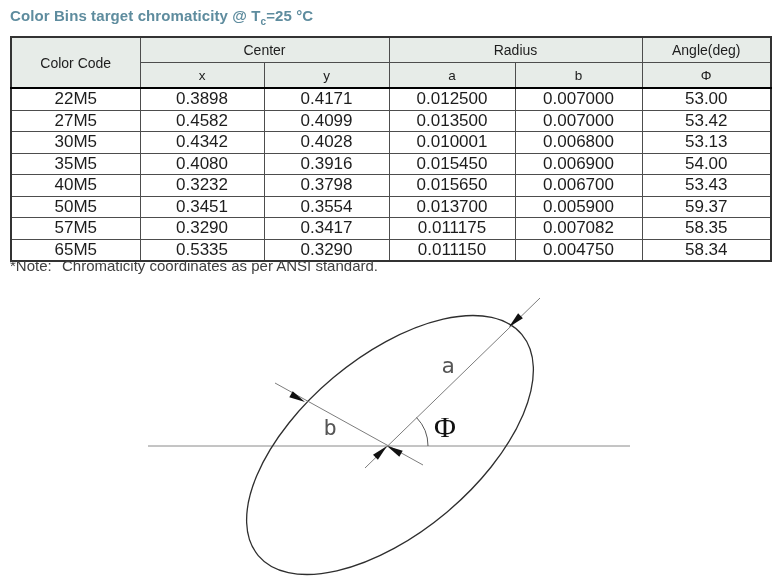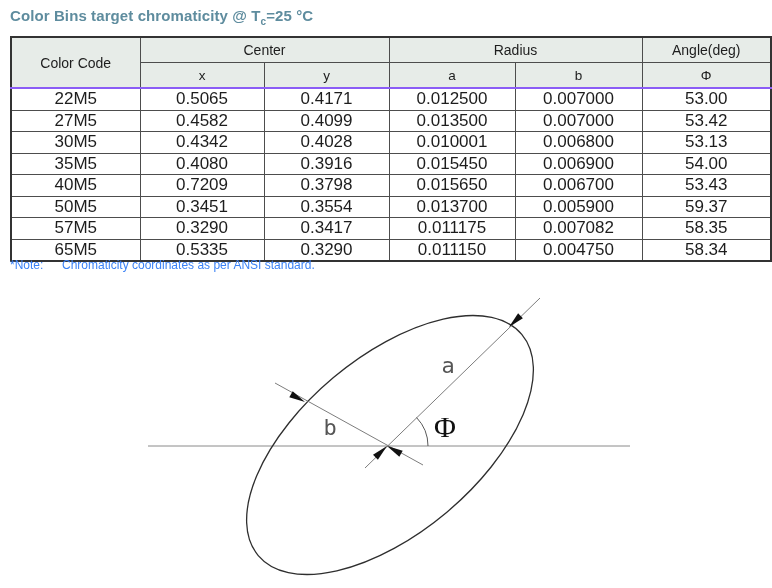--- a/index.html
+++ b/index.html
@@ -37,24 +37,24 @@
     background:#e7ece8;
     font-size:14px;
     height:24px;
   }
   table.chroma thead tr.h2 th{font-size:13.5px;}
   table.chroma tbody td{
     background:#ffffff;
     font-size:17px;
     height:20.5px;
   }
-  table.chroma thead{border-bottom:2px solid #8b5cf6;border-radius:17px;}
+  table.chroma thead{border-bottom:2px solid #000000;border-radius:17px;}
   .note{
     position:absolute;left:10px;top:256px;
-    font-size:12px;color:#3b82f6;
+    font-size:15px;color:#404040;
     line-height:19px;
   }
   .note .note-label{position:absolute;left:0;top:0;}
   .note .note-lines{margin-left:52px;}
   .diagram{
     position:absolute;left:0;top:293px;
   }
   .cad-label{
     font-family:"DejaVu Sans Mono", monospace;
     font-size:22px;
@@ -93,21 +93,21 @@
         <th>x</th>
         <th>y</th>
         <th>a</th>
         <th>b</th>
         <th>Φ</th>
       </tr>
     </thead>
     <tbody>
         <tr>
           <td>22M5</td>
-          <td>0.5065</td>
+          <td>0.3898</td>
           <td>0.4171</td>
           <td>0.012500</td>
           <td>0.007000</td>
           <td>53.00</td>
         </tr>
         <tr>
           <td>27M5</td>
           <td>0.4582</td>
           <td>0.4099</td>
           <td>0.013500</td>
@@ -125,21 +125,21 @@
         <tr>
           <td>35M5</td>
           <td>0.4080</td>
           <td>0.3916</td>
           <td>0.015450</td>
           <td>0.006900</td>
           <td>54.00</td>
         </tr>
         <tr>
           <td>40M5</td>
-          <td>0.7209</td>
+          <td>0.3232</td>
           <td>0.3798</td>
           <td>0.015650</td>
           <td>0.006700</td>
           <td>53.43</td>
         </tr>
         <tr>
           <td>50M5</td>
           <td>0.3451</td>
           <td>0.3554</td>
           <td>0.013700</td>

